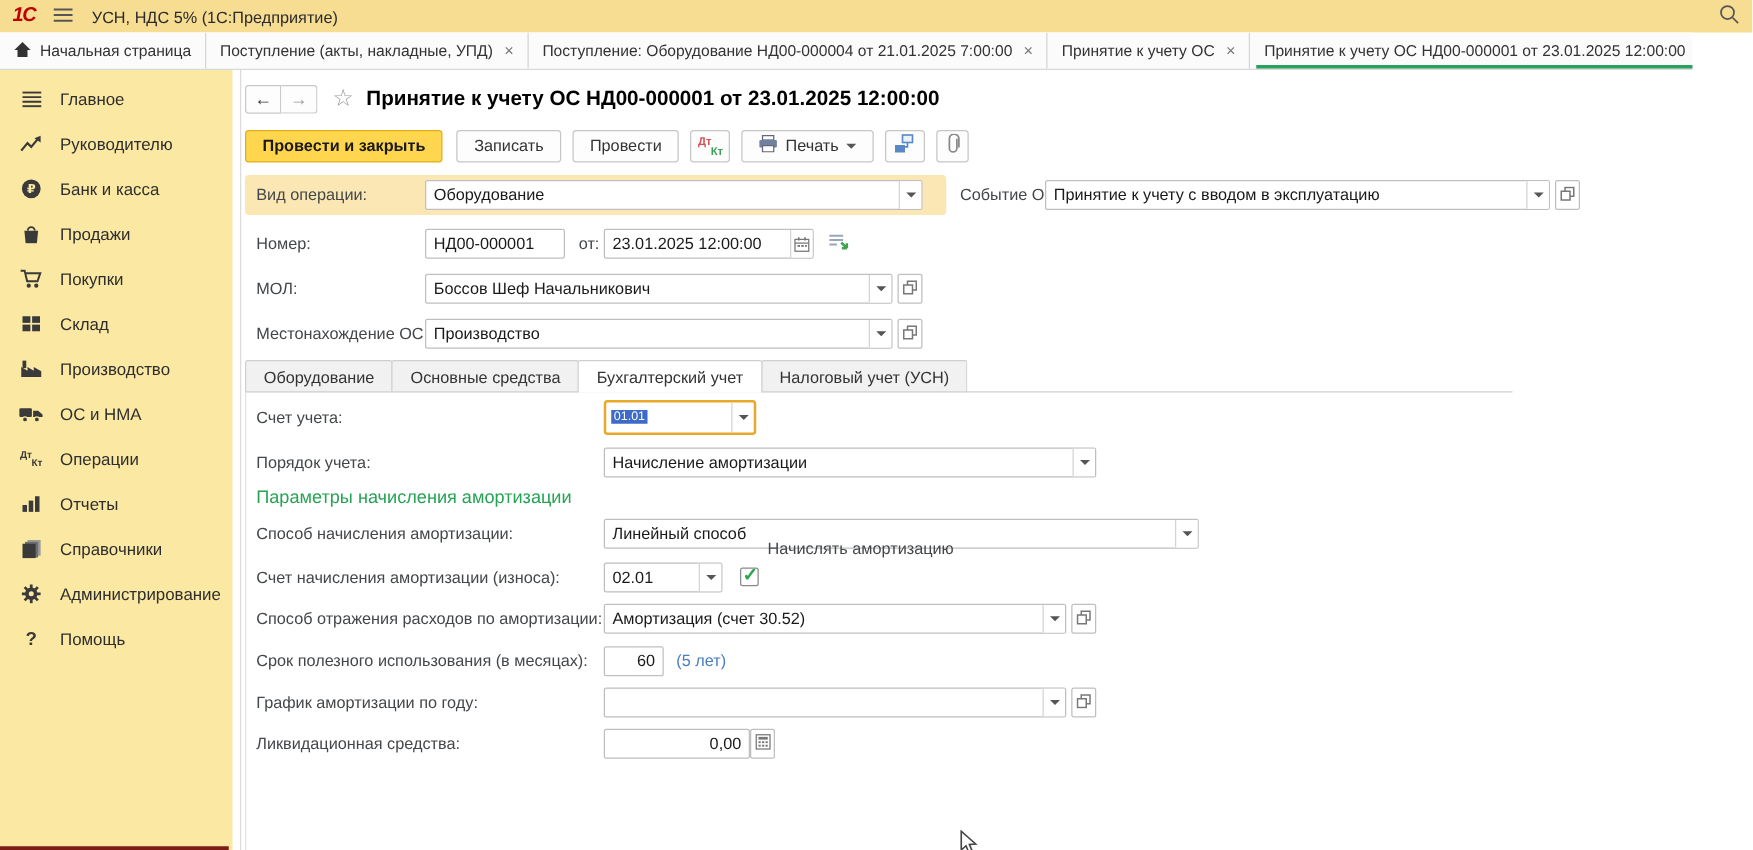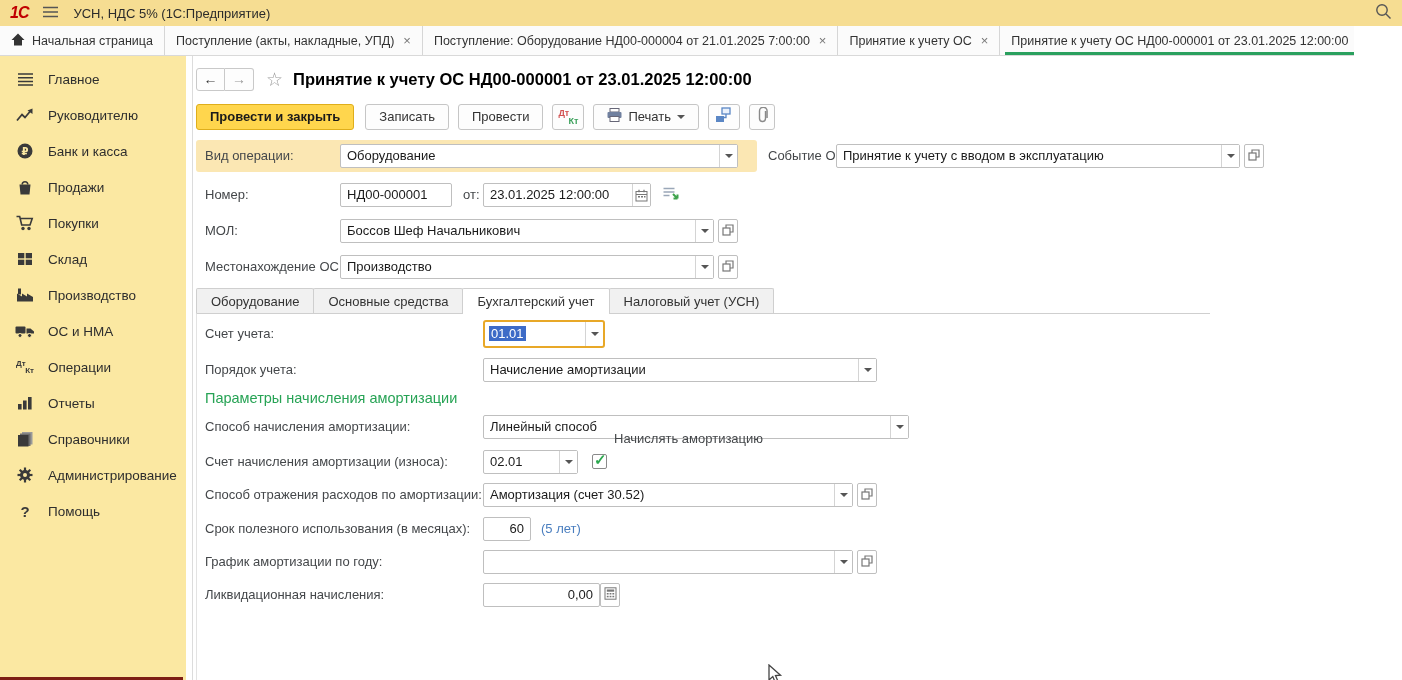--- a/index.html
+++ b/index.html
@@ -59,21 +59,21 @@
   .hl-band { position:absolute; left:0; top:84px; width:561px; height:32px; background:#fbe7b3; border-radius:3px; }
 
   
   .inner-tabs { position:absolute; left:0; top:232px; display:flex; }
   .itab { height:26px; border:1px solid #cfcfcf; border-bottom:none; background:#f1f1f1; display:flex; align-items:center; padding:0 14px; font-size:13px; color:#333; margin-right:-1px; cursor:pointer; position:relative; border-radius:2px 2px 0 0; }
   .itab.active { background:#fff; z-index:3; }
   .itab.active::after { content:''; position:absolute; left:0; right:0; bottom:-1px; height:1px; background:#fff; }
   .panel { position:absolute; left:0; top:257px; width:1014px; height:367px; border-top:1px solid #cfcfcf; border-left:1px solid #e3e3e3; }
 
   .focus-wrap { position:absolute; height:28px; border:2px solid #e8a828; border-radius:3px; background:#fff; display:flex; }
-  .focus-wrap .val { flex:1; padding:0 4px; line-height:24px; font-size:13px; }
+  .focus-wrap .val { flex:1; padding:0 4px; line-height:24px; font-size:10px; }
   .focus-wrap .dd { flex:0 0 18px; border-left:1px solid #d4d4d4; display:flex; align-items:center; justify-content:center; cursor:pointer; }
   .sel { background:#3d6bc7; color:#fff; padding:0 2px; }
 
   .section-title { position:absolute; font-size:14.5px; color:#27a355; }
   .hint { position:absolute; font-size:13px; color:#4a7ebf; line-height:24px; }
 
   .checkbox { position:absolute; width:15px; height:15px; border:1px solid #8a8a8a; border-radius:2px; background:#fff; cursor:pointer; }
   .checkbox .mark { position:absolute; left:1px; top:-4px; color:#2ba84f; font-size:15px; font-weight:bold; }
   .cb-label { position:absolute; font-size:13px; color:#44474a; cursor:pointer; }
 
@@ -397,21 +397,21 @@
   <div class="combo" style="left:287px; top:302px; width:394px;">
     <span class="val">Начисление амортизации</span>
     <span class="dd">
         <span class="caret-down"></span>
       </span>
   </div>
 
   <span class="section-title" style="left:9px; top:334px;">Параметры начисления амортизации</span>
 
   <span class="flabel" style="left:9px; top:359px;">Способ начисления амортизации:</span>
-  <div class="combo" style="left:287px; top:359px; width:426px;">
+  <div class="combo" style="left:287px; top:359px; width:476px;">
     <span class="val">Линейный способ</span>
     <span class="dd">
         <span class="caret-down"></span>
       </span>
   </div>
 
   <span class="flabel" style="left:9px; top:394px;">Счет начисления амортизации (износа):</span>
   <div class="combo" style="left:287px; top:394px; width:95px;">
     <span class="val">02.01</span>
     <span class="dd">
@@ -448,21 +448,21 @@
         <span class="caret-down"></span>
       </span>
   </div>
   <div class="sqbtn" style="left:661px; top:494px;">
     <span><svg width="12" height="12" viewBox="0 0 12 12">
           <rect x="1" y="4" width="7" height="7" fill="#fff" stroke="#777" stroke-width="1.2"></rect>
           <path d="M4 4 V1 h7 v7 h-3" fill="none" stroke="#777" stroke-width="1.2"></path>
         </svg></span>
   </div>
 
-  <span class="flabel" style="left:9px; top:527px;">Ликвидационная начисления:</span>
+  <span class="flabel" style="left:9px; top:527px;">Ликвидационная средства:</span>
   <div class="input num" style="left:287px; top:527px; width:117px;">0,00</div>
   <div class="sqbtn" style="left:404px; top:527px;">
     <span><svg width="13" height="13" viewBox="0 0 13 13">
           <rect x="1" y="0.8" width="11" height="11.4" fill="#fff" stroke="#777"></rect>
           <rect x="2.8" y="2.5" width="7.4" height="2.2" fill="#777"></rect>
           <rect x="2.8" y="6" width="1.8" height="1.5" fill="#777"></rect>
           <rect x="5.6" y="6" width="1.8" height="1.5" fill="#777"></rect>
           <rect x="8.4" y="6" width="1.8" height="1.5" fill="#777"></rect>
           <rect x="2.8" y="8.8" width="1.8" height="1.5" fill="#777"></rect>
           <rect x="5.6" y="8.8" width="1.8" height="1.5" fill="#777"></rect>

